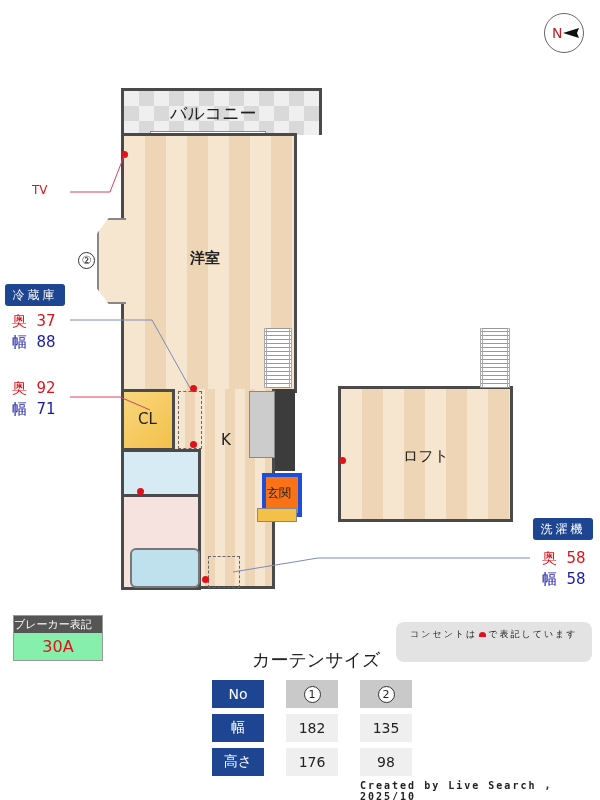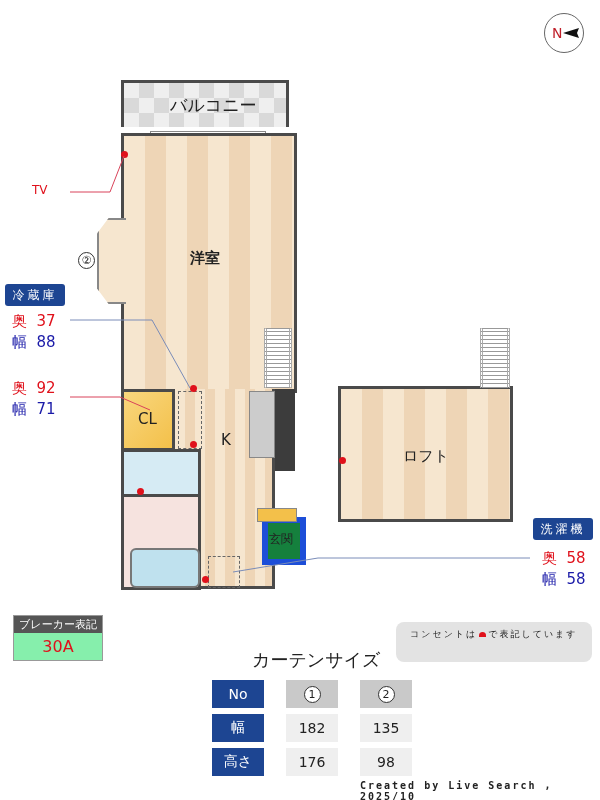--- a/index.html
+++ b/index.html
@@ -25,21 +25,21 @@
 <body>
 
 <div class="abs" style="left:543px;top:12px;width:42px;height:42px;">
   <svg width="42" height="42">
     <circle cx="21" cy="21" r="19.5" fill="#fff" stroke="#666" stroke-width="1"></circle>
     <text x="9" y="26" font-size="14" fill="#c0202a" font-family="DejaVu Sans, sans-serif">N</text>
     <polygon points="20,21 36,16 34,21 36,26" fill="#111"></polygon>
   </svg>
 </div>
 
-<div class="abs wall" style="left:121px;top:80px;width:168px;height:47px;background:
+<div class="abs wall" style="left:121px;top:88px;width:201px;height:47px;background:
      repeating-conic-gradient(#d9d9d9 0 25%,#efefef 0 50%) 0 0/30px 30px;border-bottom:none;">
   <div class="abs room-label" style="left:46px;top:11px;font-size:17px;">バルコニー</div>
 </div>
 <div class="abs" style="left:150px;top:131px;width:114px;height:4px;background:#fff;border:1px solid #888;"></div>
 <div class="abs" style="left:197px;top:140px;"><span class="circ">①</span></div>
 
 <div class="abs wall stripes" style="left:121px;top:133px;width:176px;height:260px;border-bottom:none;font-weight:bold;">
   <div class="abs room-label" style="left:66px;top:113px;">洋室</div>
 </div>
 
@@ -52,21 +52,21 @@
   <div class="abs room-label" style="left:14px;top:18px;">CL</div>
 </div>
 
 <div class="abs stripes-v" style="left:175px;top:389px;width:100px;height:200px;border-right:3px solid #4a4a4a;border-bottom:3px solid #4a4a4a;box-sizing:border-box;">
   <div class="abs room-label" style="left:46px;top:42px;">K</div>
 </div>
 <div class="abs" style="left:178px;top:391px;width:22px;height:56px;border:1px dashed #666;"></div>
 <div class="abs" style="left:249px;top:391px;width:24px;height:65px;background:#ccc;border:1px solid #888;"></div>
 <div class="abs" style="left:275px;top:389px;width:20px;height:82px;background:#3c3c3c;"></div>
 
-<div class="abs" style="left:262px;top:473px;width:32px;height:36px;border:6px solid #1d4ed8;background:#15803d;margin-top:44px;">
+<div class="abs" style="left:262px;top:473px;width:32px;height:36px;border:4px solid #1d4ed8;background:#f97316;">
   <div class="abs" style="left:1px;top:8px;font-size:12px;">玄関</div>
 </div>
 <div class="abs" style="left:257px;top:508px;width:38px;height:12px;background:#f3c04a;border:1px solid #888;"></div>
 
 <div class="abs wall" style="left:121px;top:449px;width:80px;height:48px;background:#d6ebf4;"></div>
 
 <div class="abs wall" style="left:121px;top:494px;width:80px;height:96px;background:#f6e3df;">
   <div class="abs" style="left:6px;top:51px;width:66px;height:36px;border-radius:6px;background:#bfe1ee;border:2px solid #777;"></div>
 </div>
 <div class="abs" style="left:208px;top:556px;width:30px;height:30px;border:1px dashed #666;"></div>
@@ -103,21 +103,21 @@
   <div><span class="blue">幅</span>&nbsp;&nbsp;<span class="blue">71</span></div>
 </div>
 
 <div class="abs tag-box" style="left:533px;top:518px;width:60px;height:22px;line-height:22px;">洗濯機</div>
 <div class="abs dim" style="left:542px;top:548px;">
   <div><span class="red">奥</span>&nbsp;&nbsp;<span class="red">58</span></div>
   <div><span class="blue">幅</span>&nbsp;&nbsp;<span class="blue">58</span></div>
 </div>
 
 <div class="abs" style="left:13px;top:615px;width:88px;border:1px solid #999;">
-  <div style="background:#555;color:#fff;font-size:11px;text-align:center;height:17px;line-height:17px;">ブレーカー表記</div>
+  <div style="background:#555;color:#fff;font-size:11px;text-align:left;height:17px;line-height:17px;">ブレーカー表記</div>
   <div class="red" style="text-align:center;font-size:16px;height:27px;line-height:27px;background:#86efac;">30A</div>
 </div>
 
 <div class="abs" style="left:396px;top:622px;width:196px;height:40px;background:#e3e3e3;border-radius:8px;font-size:9px;letter-spacing:2px;padding:5px 13px 0 14px;box-sizing:border-box;line-height:15px;">
   <div><span>コンセントは</span><span style="display:inline-block;width:7px;height:5px;background:#e0111b;border-radius:4px 4px 0 0;margin:0 2px;"></span><span>で表記しています</span></div>
 </div>
 
 <div class="abs" style="left:252px;top:648px;font-size:18px;">カーテンサイズ</div>
 <table class="curtain">
   <tbody>

